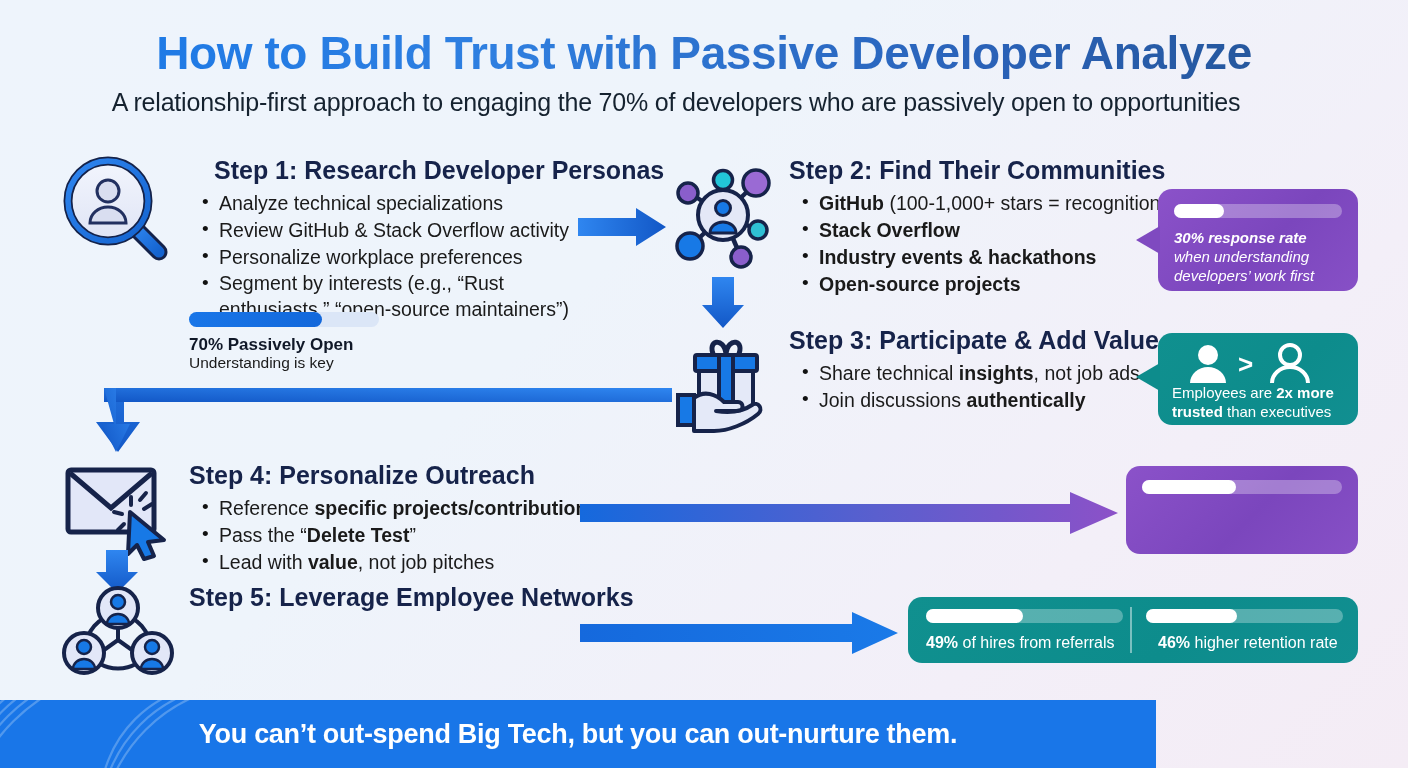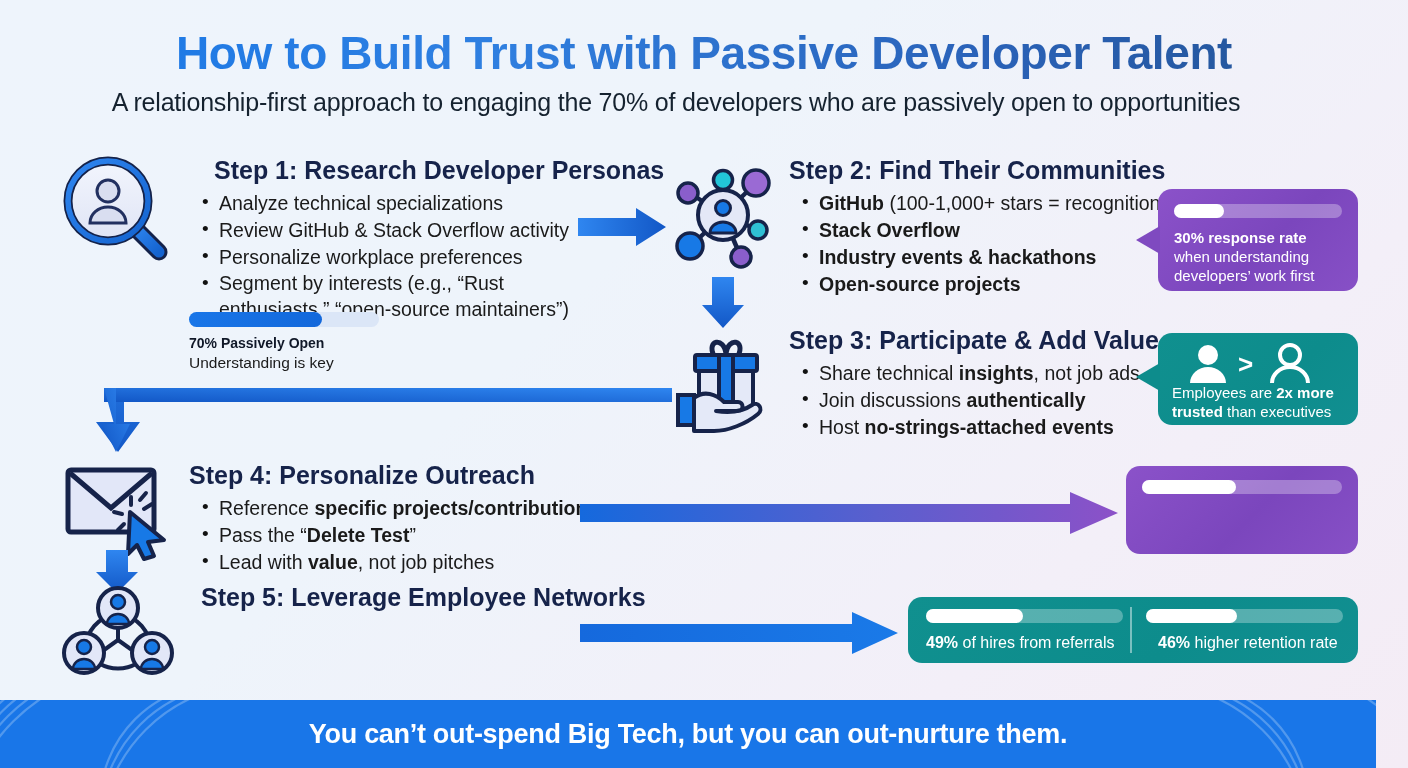--- a/index.html
+++ b/index.html
@@ -38,62 +38,62 @@
   b { font-weight:bold; }
 
   
   .pbar-track {
     position:absolute; width:190px; height:15px; border-radius:9px; background:#dbe6f7;
   }
   .pbar-fill {
     position:absolute; height:15px; border-radius:9px;
     background:linear-gradient(90deg,#1976e8,#1368db);
   }
-  .pbar-label { position:absolute; font-size:14px; font-weight:bold; color:#101828; white-space:nowrap;}
+  .pbar-label { position:absolute; font-size:17px; font-weight:bold; color:#101828; white-space:nowrap;}
   .pbar-sub   { position:absolute; font-size:15.5px; color:#1a1a1a; white-space:nowrap;}
 
   
   .card { position:absolute; border-radius:14px; color:#fff; }
-  .card.purple { background:linear-gradient(135deg,#8b52c9 0%,#7b46bd 55%,#8750c6 100%); }
+  .card.purple { background:linear-gradient(135deg,#8b52c9 0%,#7b46bd 55%,#8750c6 100%);font-style:italic; }
   .card.teal   { background:linear-gradient(135deg,#10908f 0%,#0d8c8c 60%,#118f91 100%); }
   .card .mini-track {
     position:absolute; height:14px; border-radius:8px; background:rgba(255,255,255,0.30);
   }
   .card .mini-fill {
     position:absolute; height:14px; border-radius:8px; background:#ffffff;
   }
   .card .ctext { position:absolute; font-size:15px; line-height:1.28; }
   .card .ctext b { font-weight:bold; }
   
   .tail-left {
     position:absolute; width:0; height:0;
     border-top:14px solid transparent; border-bottom:14px solid transparent;
   }
   .divider { position:absolute; width:2px; background:rgba(255,255,255,0.45); }
 
   
   .footer {
-    position:absolute; left:0; bottom:0; width:1376px; height:68px;
+    position:absolute; left:0; bottom:0; width:1156px; height:68px;
     background:#1976e8; overflow:hidden;
   }
   .footer-text {
     position:absolute; inset:0; display:flex; align-items:center; justify-content:center;
     color:#fff; font-size:27px; font-weight:bold; letter-spacing:-0.3px; z-index:2;
   }
   .waves { position:absolute; inset:0; z-index:1; }
 
   svg { display:block; overflow:visible; }
   .abs { position:absolute; }
 </style>
 </head>
 <body>
 
 <div class="root">
 
-  <div class="title">How to Build Trust with Passive Developer Talent</div>
+  <div class="title">How to Build Trust with Passive Developer Analyze</div>
   <div class="subtitle">A relationship-first approach to engaging the 70% of developers who are passively open to opportunities</div>
 
   <div class="abs" style="left:62px; top:155px;">
     <svg width="112" height="110" viewBox="0 0 112 110">
       <defs>
         <linearGradient id="lensg" x1="0" y1="0" x2="0" y2="1">
           <stop offset="0" stop-color="#f2f5fd"></stop>
             <stop offset="1" stop-color="#dfe4f5"></stop>
         </linearGradient>
         <linearGradient id="ringg" x1="0" y1="0" x2="1" y2="1">
@@ -194,21 +194,20 @@
       <rect x="23" y="23" width="62" height="16" rx="2" fill="#1779e6" stroke="#16234a" stroke-width="4"></rect>
       <rect x="47" y="23" width="14" height="54" fill="#1779e6" stroke="#16234a" stroke-width="4"></rect>
       <path d="M6 63 h16 v30 H6 z" fill="#1779e6" stroke="#16234a" stroke-width="4"></path>
       <path d="M22 66 c10 -8 22 -4 30 4 h14 c6 0 6 9 0 9 H44 c13 2 26 1 36 -6 c6 -4 12 4 6 9 c-12 10 -30 17 -44 17 H22 z" fill="#e4e9f8" stroke="#16234a" stroke-width="4" stroke-linejoin="round"></path>
     </svg>
   </div>
   <div class="step-title abs" style="left:789px; top:326px;">Step 3: Participate &amp; Add Value</div>
   <ul class="bullets abs" style="left:800px; top:360px;">
     <li>Share technical <b>insights</b>, not job ads</li>
     <li>Join discussions <b>authentically</b></li>
-    <li>Host <b>no-strings-attached events</b></li>
   </ul>
 
   <div class="card teal" style="left:1158px; top:333px; width:200px; height:92px;">
     <div class="abs" style="left:28px; top:10px;">
       <svg width="148" height="42" viewBox="0 0 148 42">
         <circle cx="22" cy="12" r="10" fill="#fff"></circle>
         <path d="M4 40 a18 16 0 0 1 36 0 z" fill="#fff"></path>
         <text x="52" y="30" font-family="Liberation Sans, sans-serif" font-size="26" font-weight="bold" fill="#fff">&gt;</text>
         <circle cx="104" cy="12" r="10" fill="none" stroke="#fff" stroke-width="4"></circle>
         <path d="M86 40 a18 16 0 0 1 36 0" fill="none" stroke="#fff" stroke-width="4"></path>
@@ -301,21 +300,21 @@
         <circle cx="22" cy="59" r="7" fill="#1779e6" stroke="#16234a" stroke-width="2.5"></circle>
         <path d="M11 81 a11 10 0 0 1 22 0 z" fill="#1779e6" stroke="#16234a" stroke-width="2.5"></path>
       </g>
       <g>
         <circle cx="90" cy="65" r="20" fill="#e2e7f8" stroke="#16234a" stroke-width="4"></circle>
         <circle cx="90" cy="59" r="7" fill="#1779e6" stroke="#16234a" stroke-width="2.5"></circle>
         <path d="M79 81 a11 10 0 0 1 22 0 z" fill="#1779e6" stroke="#16234a" stroke-width="2.5"></path>
       </g>
     </svg>
   </div>
-  <div class="step-title abs" style="left:189px; top:583px;margin-left:12px;">Step 5: Leverage Employee Networks</div>
+  <div class="step-title abs" style="left:189px; top:583px;">Step 5: Leverage Employee Networks</div>
 
   <div class="abs" style="left:580px; top:610px;">
     <svg width="320" height="46" viewBox="0 0 320 46">
       <defs>
           <linearGradient id="ag5" x1="0" y1="0" x2="1" y2="0">
         <stop offset="0" stop-color="#1569dd"></stop>
             <stop offset="1" stop-color="#1a7ae8"></stop>
           </linearGradient>
         </defs>
       <path d="M0 14 H272 V2 L318 23 L272 44 V32 H0 Z" fill="url(#ag5)"></path>

